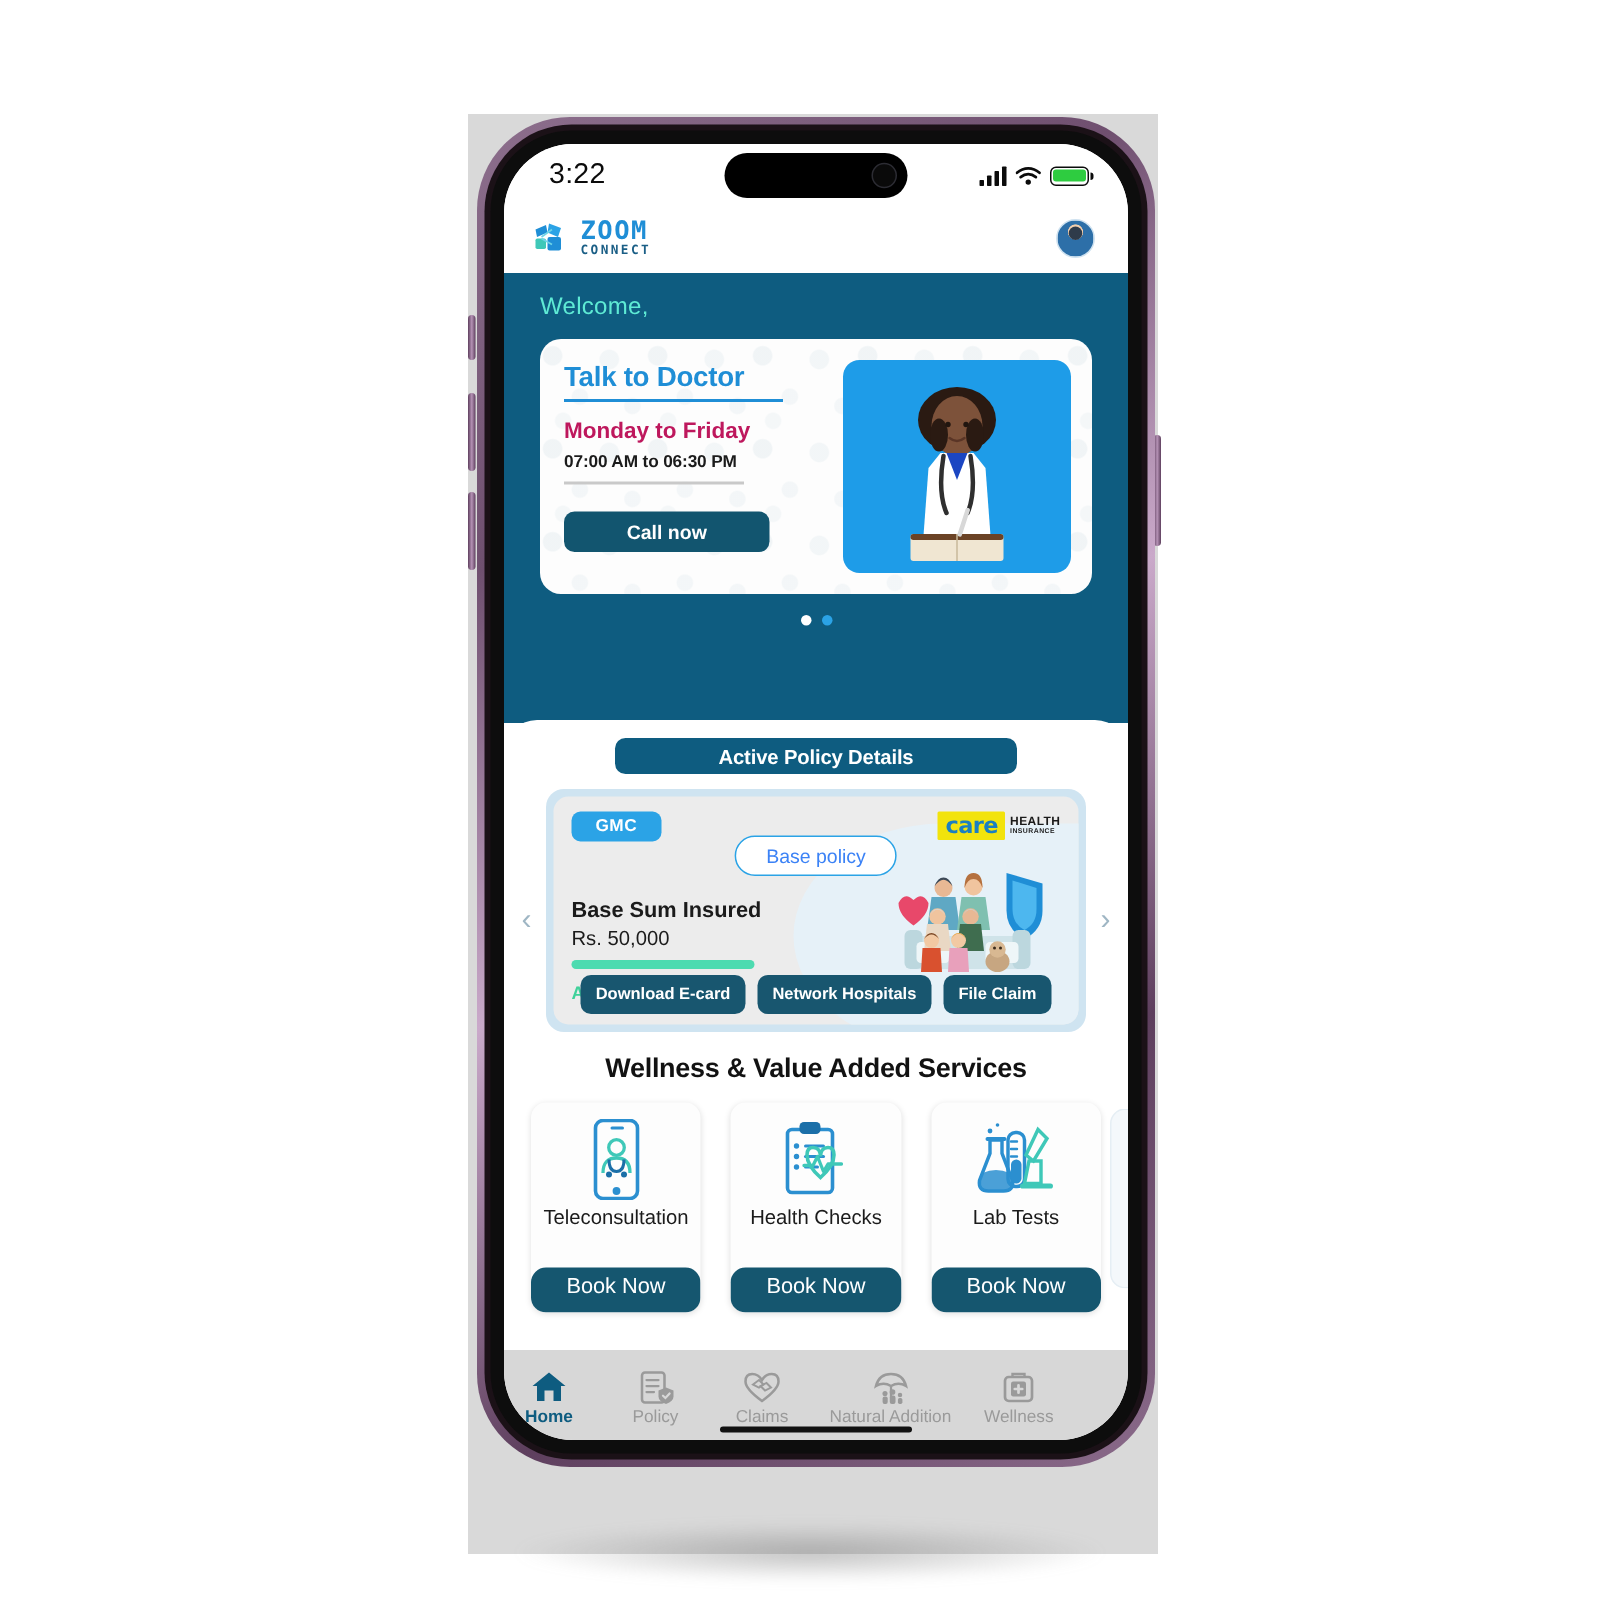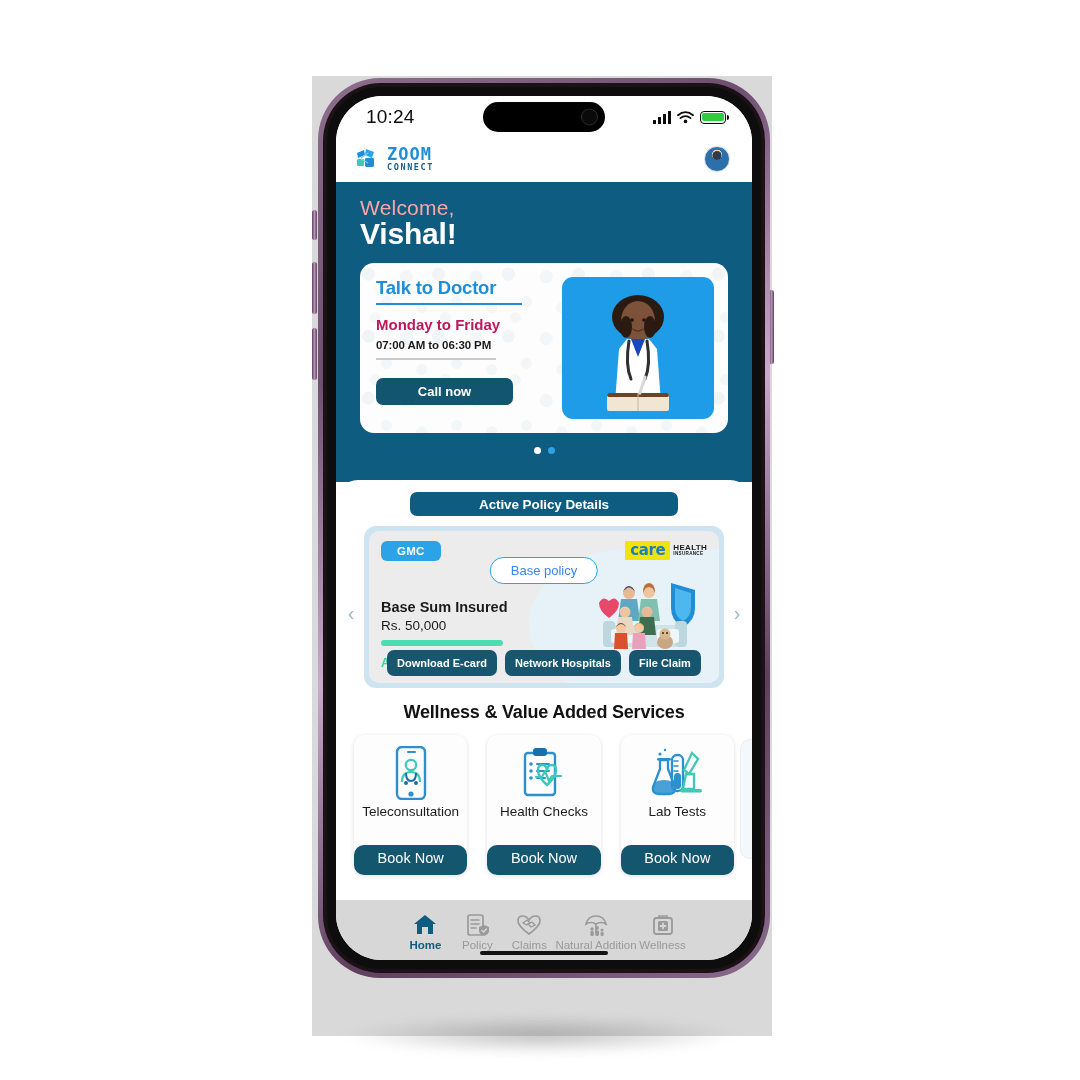--- a/index.html
+++ b/index.html
@@ -103,21 +103,21 @@
     background: radial-gradient(circle at 50% 32%, #f2cfae 0 24%, #2d6fa8 26% 100%);
     border: 1.5px solid #cfe2f0; overflow: hidden; position: relative;
   }
   .avatar::after{content:"";position:absolute;left:50%;top:18%;transform:translateX(-50%);width:9px;height:9px;border-radius:50%;background:#2f3b4a;}
 
   
   .hero {
     position: relative; background: #0e5c80; flex: 0 0 300px;
     padding: 14px 24px 0 24px;
   }
-  .welcome { color: #fca5a5; font-size: 21px; font-weight: 400; letter-spacing: .2px; }
+  .welcome { color: #5eead4; font-size: 16px; font-weight: 400; letter-spacing: .2px; }
   .username { color: #ffffff; font-size: 30px; font-weight: 800; letter-spacing: -.2px; margin-top: -3px; }
 
   .doc-card {
     margin-top: 12px; height: 170px; background: #fdfdfd; border-radius: 14px;
     display: flex; padding: 14px 14px 14px 16px; gap: 10px; position: relative; overflow: hidden;
   }
   .doc-card .pattern {
     position: absolute; inset: 0; opacity: .5;
     background-image:
       radial-gradient(circle at 12% 18%, rgba(16,92,128,.10) 0 6px, transparent 7px),
@@ -240,22 +240,22 @@
     padding: 0 6px; flex: 1; display: flex; align-items: flex-start; justify-content: center; margin-top: 2px;
   }
   .book {
     width: 100%; background: #15566f; color: #fff; border: none; cursor: pointer;
     font-size: 14.5px; font-weight: 500; padding: 5px 0 9px 0; border-radius: 10px 10px 0 0;
   }
 
   
   .bottomnav {
     flex: 0 0 60px; background: #d7d7d7;
-    display: flex; align-items: center; justify-content: center;
-    padding: 4px 4px 0 4px; position: relative;
+    display: flex; align-items: center; justify-content: flex-start;
+    padding: 4px 4px 0 4px; position: relative; gap: 19px;
   }
   .nav-item { display: flex; flex-direction: column; align-items: center; gap: 2px; cursor: pointer; min-width: 52px;}
   .nav-label { font-size: 11.5px; color: #9a9a9a; font-weight: 500; white-space: nowrap; }
   .nav-item.active .nav-label { color: #0e5c80; font-weight: 700; }
   .home-bar {
     position: absolute; left: 50%; bottom: 5px; transform: translateX(-50%);
     width: 128px; height: 4px; border-radius: 3px; background: #111;
   }
 </style>
 </head>
@@ -269,21 +269,21 @@
   <div class="btn-side btn-volup"></div>
   <div class="btn-side btn-voldn"></div>
   <div class="btn-side btn-power"></div>
 
   <div class="phone-outer">
   <div class="phone-mid">
   <div class="phone-bezel">
   <div class="screen">
 
     <div class="statusbar">
-      <div class="clock">10:24</div>
+      <div class="clock">3:22</div>
       <div class="dynamic-island">
         <div class="di-cam"></div>
       </div>
       <div class="status-right">
         <div class="sig">
                   <i></i>
                   <i></i>
                   <i></i>
                   <i></i>
                 </div>
@@ -311,21 +311,20 @@
         <div class="logo-text">
           <div class="logo-zoom">ZOOM</div>
           <div class="logo-connect">CONNECT</div>
         </div>
       </div>
       <div class="avatar"></div>
     </div>
 
     <div class="hero">
       <div class="welcome">Welcome,</div>
-      <div class="username">Vishal!</div>
 
       <div class="doc-card">
         <div class="pattern"></div>
         <div class="doc-left">
           <div class="doc-title">Talk to Doctor</div>
           <div class="doc-title-rule"></div>
           <div class="doc-days">Monday to Friday</div>
           <div class="doc-time">07:00 AM to 06:30 PM</div>
           <div class="doc-rule2"></div>
           <button class="call-btn">Call now</button>

